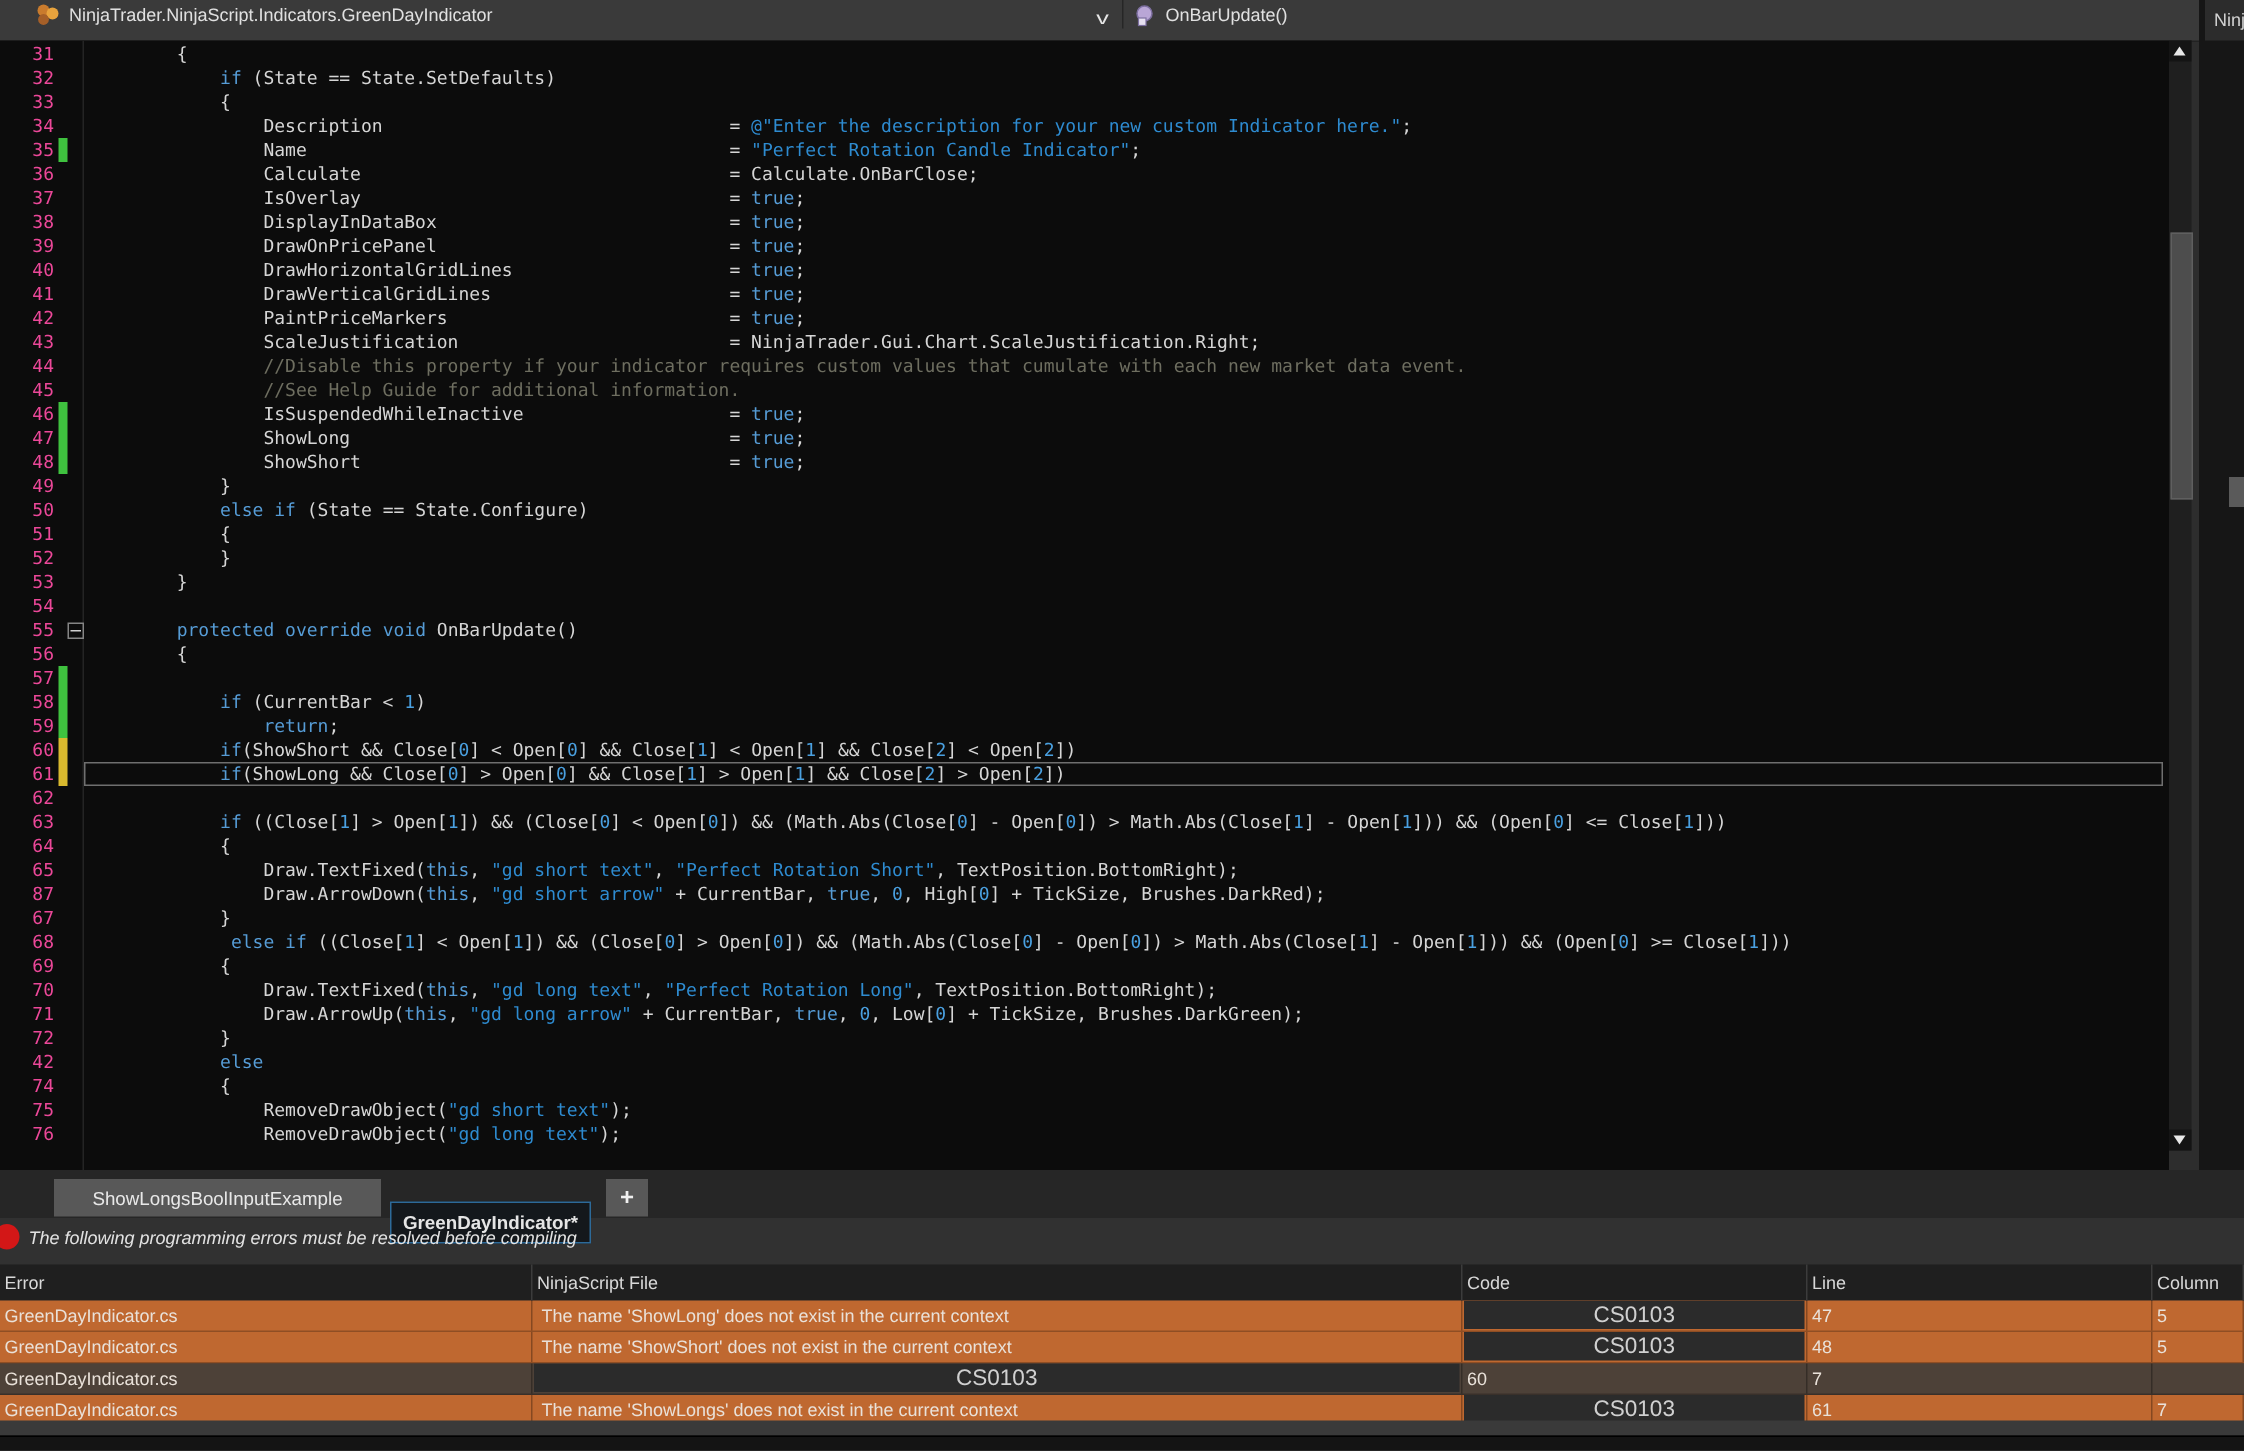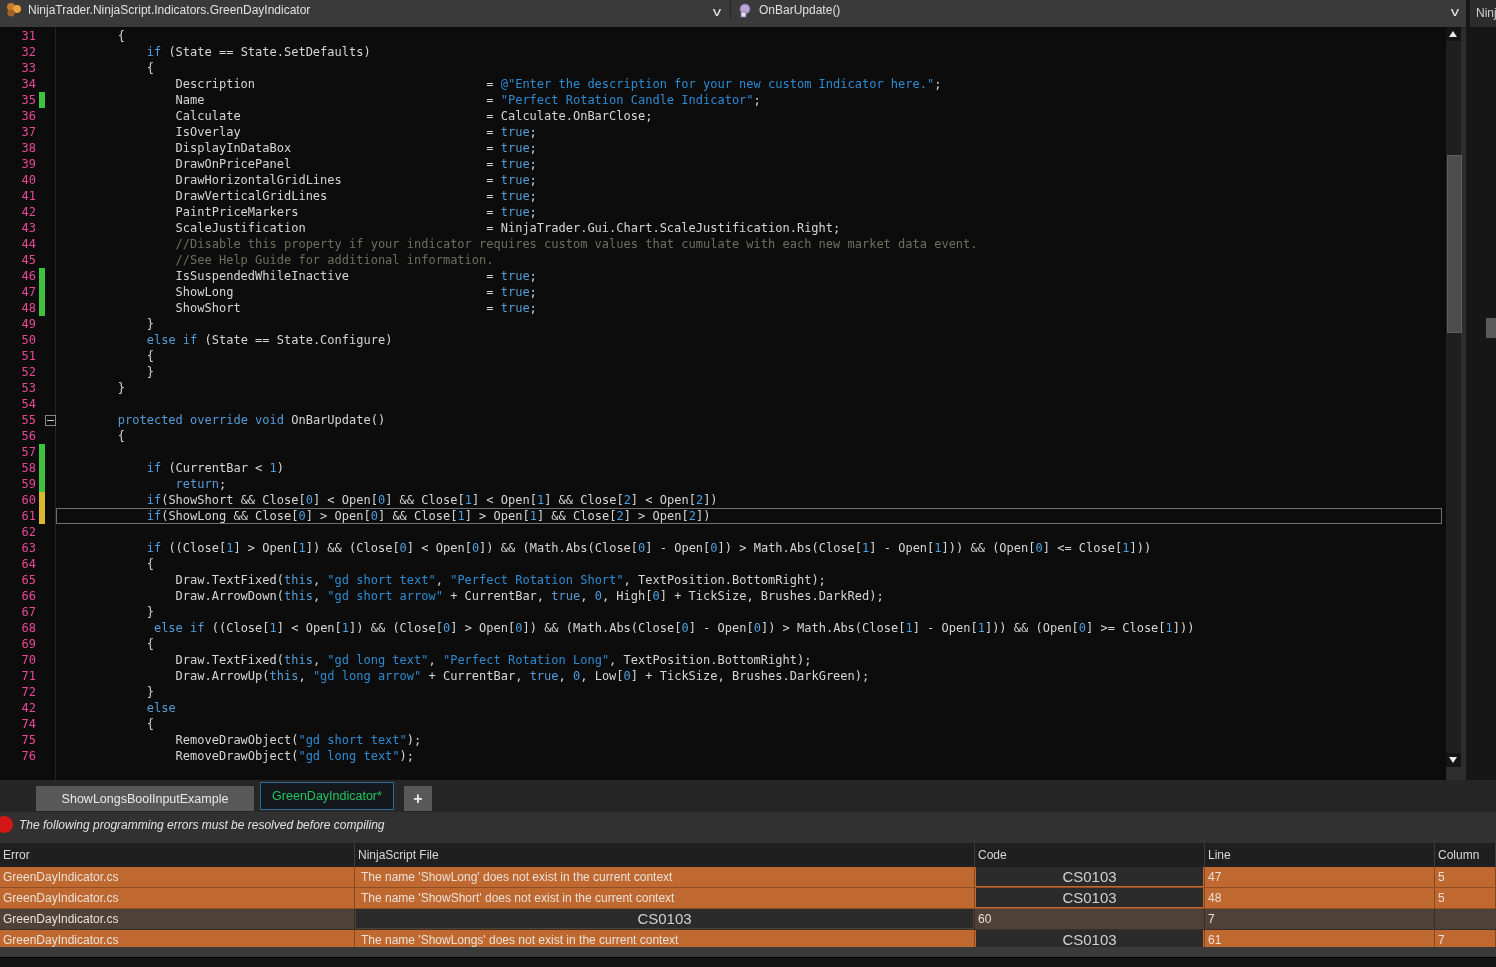--- a/index.html
+++ b/index.html
@@ -1,21 +1,21 @@
 <!DOCTYPE html>
 <html><head>
 <meta charset="utf-8">
 <style>
   html,body{margin:0;padding:0;background:#2d2d2d;}
   #page{position:relative;width:1496px;height:967px;overflow:hidden;background:#2d2d2d;
         font-family:"Liberation Sans",sans-serif;color:#dcdcdc;}
 
   
   #topbar{position:absolute;left:0;top:0;width:1466px;height:27px;background:#3a3a3a;border-bottom:1px solid #222;}
-  .combo{position:absolute;top:0;height:19px;display:flex;align-items:center;gap:6px;padding-left:6px;
+  .combo{position:absolute;top:0;height:19px;display:flex;align-items:center;gap:6px;padding-left:24px;
          font-size:12px;color:#e0e0e0;cursor:default;}
   #combo-class{left:0;width:724px;border-right:1px solid #262626;}
   #combo-method{left:731px;width:731px;border-right:1px solid #1c1c1c;}
   .chev{position:absolute;right:10px;top:5px;font-size:12px;color:#e6e6e6;transform:scaleX(1.4);}
   .cicon{width:16px;height:16px;flex:0 0 16px;}
 
   
   #side-panel{position:absolute;left:1466px;top:0;width:30px;height:780px;background:#161616;}
   #side-panel .hd{position:absolute;left:4px;top:0;right:0;height:27px;background:#2c2c2c;
                   font-size:12px;color:#d2d2d2;line-height:27px;padding-left:6px;overflow:hidden;white-space:nowrap;}
@@ -44,21 +44,21 @@
           border-right:4.5px solid transparent;border-bottom:6px solid #e8e8e8;}
   .tri-down{position:absolute;left:3px;top:4px;width:0;height:0;border-left:4.5px solid transparent;
           border-right:4.5px solid transparent;border-top:6px solid #e8e8e8;}
   #sb-thumb{position:absolute;left:1px;top:128px;width:13px;height:176px;background:#4d4d4d;border:1px solid #5f5f5f;}
 
   
   #bottom{position:absolute;left:0;top:780px;width:1496px;height:187px;background:#313131;}
   #tabstrip{position:absolute;left:0;top:0;width:1496px;height:32px;background:#262626;}
   .tab{position:absolute;top:6px;height:25px;font-size:12.5px;display:flex;align-items:center;justify-content:center;cursor:default;}
   #tab-inactive{left:36px;width:218px;background:#585858;color:#e8e8e8;}
-  #tab-active{left:260px;width:132px;background:#14181c;color:#22c55e;border:1px solid #2d6a99;font-weight:normal;top:2px;height:26px;}
+  #tab-active{left:260px;width:132px;background:#14181c;color:#e5e5e5;border:1px solid #2d6a99;font-weight:bold;top:21px;height:26px;}
   #tab-add{left:404px;width:28px;background:#585858;color:#f0f0f0;font-size:16px;font-weight:bold;}
   #banner{position:absolute;left:0;top:32px;width:1496px;height:28px;font-style:italic;}
   #banner .dot{position:absolute;left:-4px;top:4px;width:17px;height:17px;border-radius:50%;background:#d31717;}
   #banner .msg{position:absolute;left:19px;top:6px;font-size:12px;color:#e2e2e2;}
 
   
   #etable{position:absolute;left:0;top:63px;width:1496px;}
   .erow,#ehead{display:grid;grid-template-columns:355px 620px 230px 230px 61px;}
   #ehead{height:24px;background:#1f1f1f;}
   #ehead .hc{font-size:12px;color:#d8d8d8;line-height:24px;padding-left:3px;border-right:1px solid #3c3c3c;overflow:hidden;}
@@ -251,21 +251,21 @@
         </div>
         <div class="cl" style="top: 529px;">
           <span class="ln">64</span>
           <span class="codeln"><span class="t-p">            {</span></span>
         </div>
         <div class="cl" style="top: 545px;">
           <span class="ln">65</span>
           <span class="codeln"><span class="t-p">                Draw.TextFixed(</span><span class="t-k">this</span><span class="t-p">, </span><span class="t-s">"gd short text"</span><span class="t-p">, </span><span class="t-s">"Perfect Rotation Short"</span><span class="t-p">, TextPosition.BottomRight);</span></span>
         </div>
         <div class="cl" style="top: 561px;">
-          <span class="ln">66</span>
+          <span class="ln">87</span>
           <span class="codeln"><span class="t-p">                Draw.ArrowDown(</span><span class="t-k">this</span><span class="t-p">, </span><span class="t-s">"gd short arrow"</span><span class="t-p"> + CurrentBar, </span><span class="t-k">true</span><span class="t-p">, </span><span class="t-n">0</span><span class="t-p">, High[</span><span class="t-n">0</span><span class="t-p">] + TickSize, Brushes.DarkRed);</span></span>
         </div>
         <div class="cl" style="top: 577px;">
           <span class="ln">67</span>
           <span class="codeln"><span class="t-p">            }</span></span>
         </div>
         <div class="cl" style="top: 593px;">
           <span class="ln">68</span>
           <span class="codeln"><span class="t-p">             </span><span class="t-k">else</span><span class="t-p"> </span><span class="t-k">if</span><span class="t-p"> ((Close[</span><span class="t-n">1</span><span class="t-p">] &lt; Open[</span><span class="t-n">1</span><span class="t-p">]) &amp;&amp; (Close[</span><span class="t-n">0</span><span class="t-p">] &gt; Open[</span><span class="t-n">0</span><span class="t-p">]) &amp;&amp; (Math.Abs(Close[</span><span class="t-n">0</span><span class="t-p">] - Open[</span><span class="t-n">0</span><span class="t-p">]) &gt; Math.Abs(Close[</span><span class="t-n">1</span><span class="t-p">] - Open[</span><span class="t-n">1</span><span class="t-p">])) &amp;&amp; (Open[</span><span class="t-n">0</span><span class="t-p">] &gt;= Close[</span><span class="t-n">1</span><span class="t-p">]))</span></span>
         </div>

